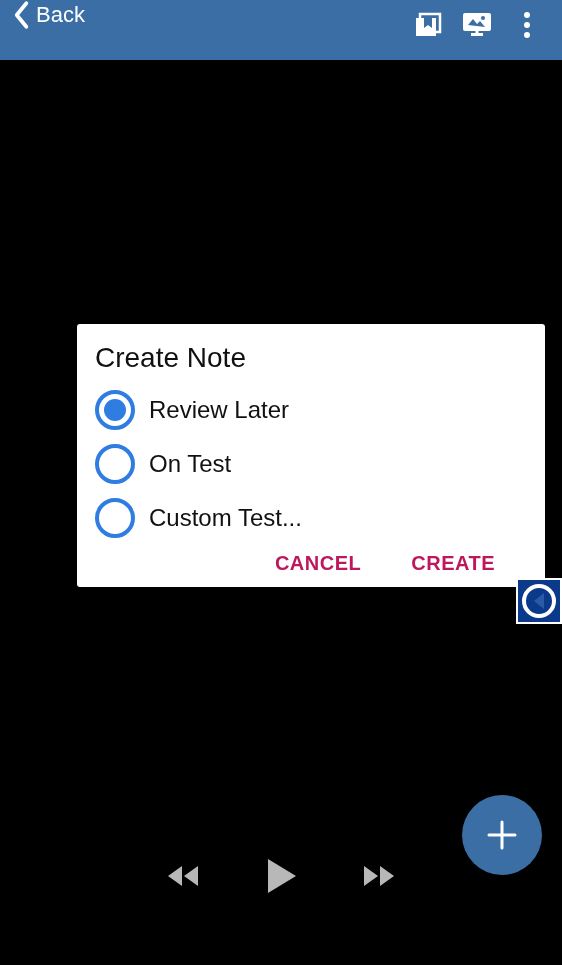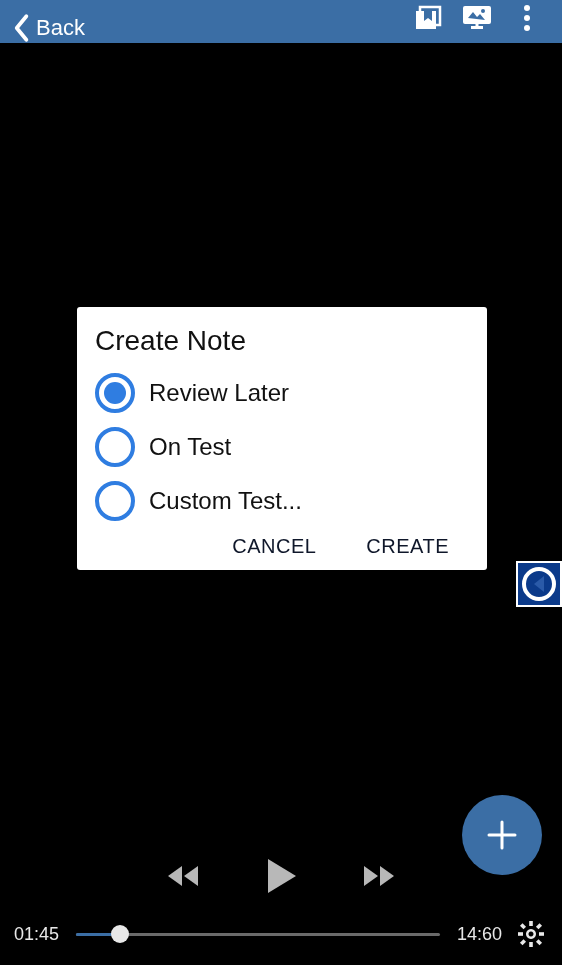--- a/index.html
+++ b/index.html
@@ -1,38 +1,38 @@
 <!DOCTYPE html>
 <html><head>
 <meta charset="utf-8">
 <style>
   * { box-sizing: border-box; margin: 0; padding: 0; }
   html, body { width: 562px; height: 965px; overflow: hidden; font-family: -apple-system, Helvetica, Arial, sans-serif; }
   .app { width: 562px; height: 965px; background: #000; position: relative; display: flex; flex-direction: column; }
 
   
-  .header { height: 43px; background: #3b6ea5; display: flex; align-items: flex-end; padding: 0 10px; color: #fff; }
+  .header { height: 60px; background: #3b6ea5; display: flex; align-items: flex-start; padding: 0 10px; color: #fff; }
   .back-btn { display: flex; align-items: center; gap: 4px; cursor: pointer; }
   .back-btn svg { width: 22px; height: 30px; }
   .back-label { font-size: 22px; }
   .header-spacer { flex: 1; }
   .header-icon { width: 50px; height: 50px; display: flex; align-items: center; justify-content: center; cursor: pointer; }
 
   
   .content { flex: 1; position: relative; background: #000; }
 
   
-  .dialog { position: absolute; left: 77px; top: 264px; width: 410px; background: #fff; border-radius: 3px; padding: 18px 18px 12px 18px; }
+  .dialog { position: absolute; left: 77px; top: 264px; width: 468px; background: #fff; border-radius: 3px; padding: 18px 30px 12px 18px; }
   .dialog-title { font-size: 28px; color: #111; margin-bottom: 16px; }
   .radio-row { display: flex; align-items: center; gap: 14px; margin-bottom: 14px; cursor: pointer; }
   .radio-outer { width: 40px; height: 40px; border: 4px solid #2f7de1; border-radius: 50%; display: flex; align-items: center; justify-content: center; }
   .radio-inner { width: 22px; height: 22px; background: #2f7de1; border-radius: 50%; }
   .radio-label { font-size: 24px; color: #111; }
   .dialog-actions { display: flex; justify-content: flex-end; gap: 50px; padding-right: 20px; margin-top: 14px; }
-  .dialog-action { color: #0f172a; font-size: 20px; letter-spacing: 0.5px; font-weight: 400; cursor: pointer; }
+  .dialog-action { color: #be185d; font-size: 20px; letter-spacing: 0.5px; font-weight: 700; cursor: pointer; }
 
   
   .side-badge { position: absolute; right: 0; top: 518px; width: 46px; height: 46px; background: #0b3a8a; display: flex; align-items: center; justify-content: center; border: 2px solid #fff; }
   .side-badge .ring { width: 34px; height: 34px; border: 4px solid #fff; border-radius: 50%; display:flex; align-items:center; justify-content:center; }
   .side-badge .tri { width:0; height:0; border-top:8px solid transparent; border-bottom:8px solid transparent; border-right:10px solid #2a5aa8; }
 
   
   .fab { position: absolute; right: 20px; bottom: 90px; width: 80px; height: 80px; border-radius: 50%; background: #3b6ea5; display: flex; align-items: center; justify-content: center; cursor: pointer; box-shadow: 0 3px 8px rgba(0,0,0,0.4); }
   .fab svg { width: 34px; height: 34px; }
 
@@ -145,39 +145,15 @@
         </svg>
       </div>
       <div class="ctrl-btn">
         <svg width="40" height="28" viewBox="0 0 40 28">
           <polygon points="6,4 20,14 6,24" fill="#b8b8b8"></polygon>
           <polygon points="22,4 36,14 22,24" fill="#b8b8b8"></polygon>
         </svg>
       </div>
     </div>
 
-    <div class="progress-row">
-      <div class="time">01:45</div>
-      <div class="track">
-        <div class="track-bg"></div>
-        <div class="track-fill" style="width: 12%;"></div>
-        <div class="thumb" style="left: 12%;"></div>
-      </div>
-      <div class="time right">14:60</div>
-      <div class="gear">
-        <svg width="28" height="28" viewBox="0 0 28 28">
-          <path d="M14 9 a5 5 0 1 0 0.001 0 z M14 11.5 a2.5 2.5 0 1 1 -0.001 0 z" fill="#e8e8e8"></path>
-          <g fill="#e8e8e8">
-            <rect x="12.2" y="1" width="3.6" height="5"></rect>
-            <rect x="12.2" y="22" width="3.6" height="5"></rect>
-            <rect x="1" y="12.2" width="5" height="3.6"></rect>
-            <rect x="22" y="12.2" width="5" height="3.6"></rect>
-            <rect x="3.5" y="4.5" width="5" height="3.6" transform="rotate(45 6 6.3)"></rect>
-            <rect x="19.5" y="20.5" width="5" height="3.6" transform="rotate(45 22 22.3)"></rect>
-            <rect x="19.5" y="4.5" width="5" height="3.6" transform="rotate(-45 22 6.3)"></rect>
-            <rect x="3.5" y="20.5" width="5" height="3.6" transform="rotate(-45 6 22.3)"></rect>
-          </g>
-        </svg>
-      </div>
-    </div>
 
   </div>
 </div>
 
 </body></html>

